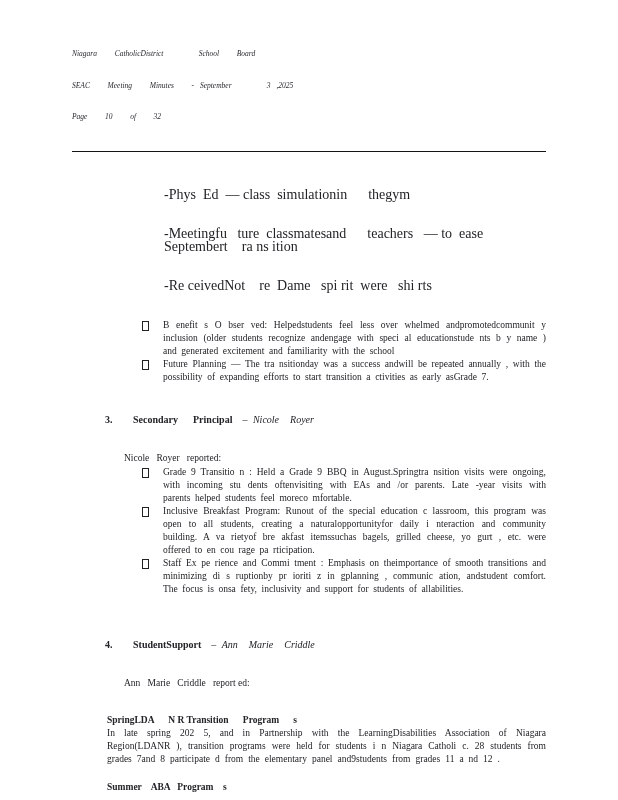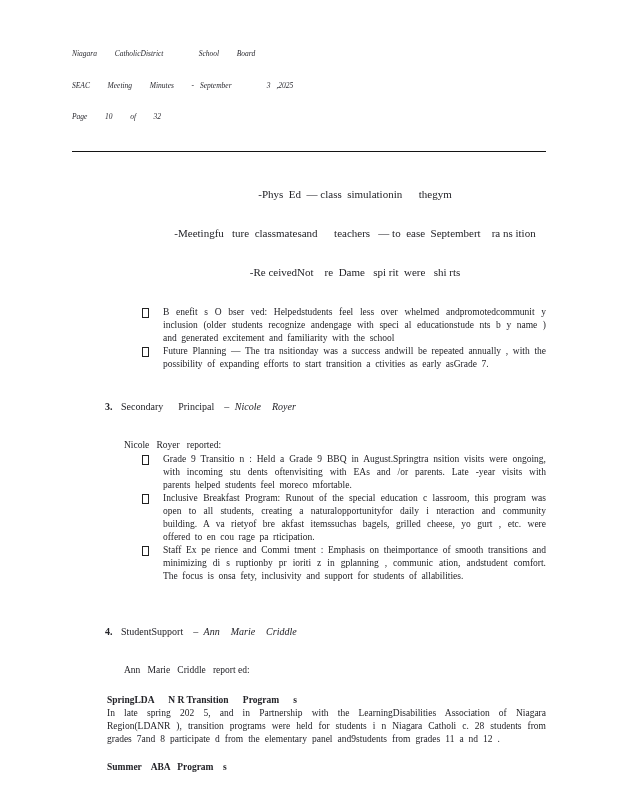--- a/index.html
+++ b/index.html
@@ -32,24 +32,23 @@
   }
   .rule {
     border: none;
     border-top: 1.5px solid #141414;
     margin: 7px 0 0 0;
     width: 100%;
   }
   
   .dash-list {
     margin: 10px 0 0 92px;
-    font-size: 11px;
+    font-size: 14px;
     line-height: 13px;
     white-space: pre-wrap;
-    text-align: center;
   }
   ul.blist {
     list-style: none;
     margin: 1px 0 0 0;
     padding: 0;
   }
   ul.blist li {
     position: relative;
     margin-left: 91px;
     font-size: 9.5px;
@@ -71,42 +70,42 @@
     margin-left: 18px;
     font-size: 10px;
     line-height: 13px;
     white-space: pre-wrap;
   }
   .sec-num {
     font-weight: bold;
     display: inline-block;
     width: 16px;
   }
-  .sec-title { font-weight: normal; }
+  .sec-title { font-weight: bold; margin-left: 12px; }
   .sec-name {
     font-style: italic;
     margin-left: 10px;
     word-spacing: 3px;
   }
   .sec3 { margin-top: 16px; }
   .sec4 { margin-top: 29px; }
   .sec-intro {
     margin: 13px 0 0 52px;
     font-size: 9.5px;
     line-height: 13px;
     white-space: pre-wrap;
   }
   .sec-bullets { margin-top: 14px; }
   
   .subsec {
     margin-left: 35px;
     font-size: 9.5px;
     line-height: 13px;
   }
-  .subsec-1 { margin-top: 17px; }
+  .subsec-1 { margin-top: 24px; }
   .subsec-2 { margin-top: 15px; }
   .subsec-h {
     font-weight: bold;
     white-space: pre-wrap;
   }
   .subsec p {
     margin: 0;
     text-align: justify;
     word-spacing: 2.6px;
   }

